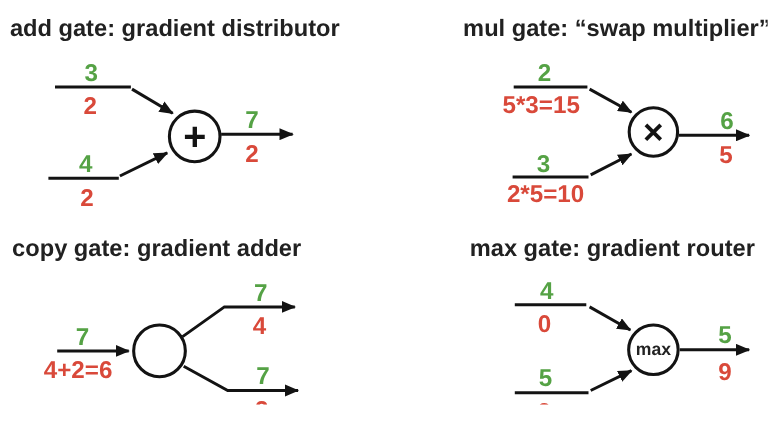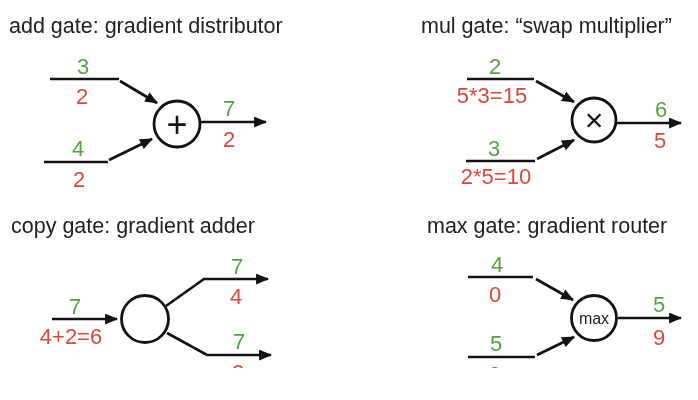--- a/index.html
+++ b/index.html
@@ -3,20 +3,21 @@
 <meta charset="utf-8">
 <style>
   html, body { margin: 0; padding: 0; background: #ffffff; }
   #stage {
     position: relative;
     width: 698px;
     height: 368px;
     background: #ffffff;
     overflow: hidden;
     font-family: "Liberation Sans", sans-serif;
+    font-weight: bold;
   }
   svg { display: block; }
   text {
     font-family: "Liberation Sans", sans-serif;
   }
   .title   { font-size: 21.5px; fill: #212121; }
   .val     { font-size: 22px; text-anchor: middle; }
   .green   { fill: #55a245; }
   .red     { fill: #d9493a; }
   .wire    { stroke: #131313; stroke-width: 2.7; fill: none; }

